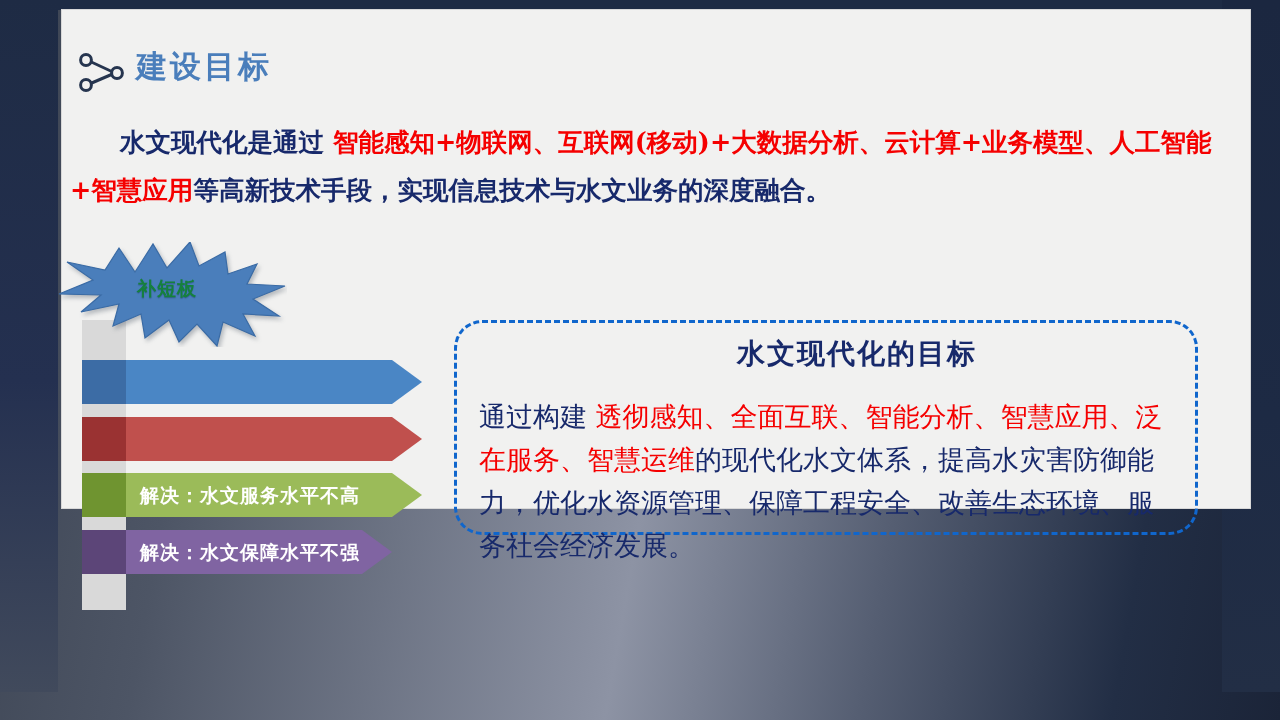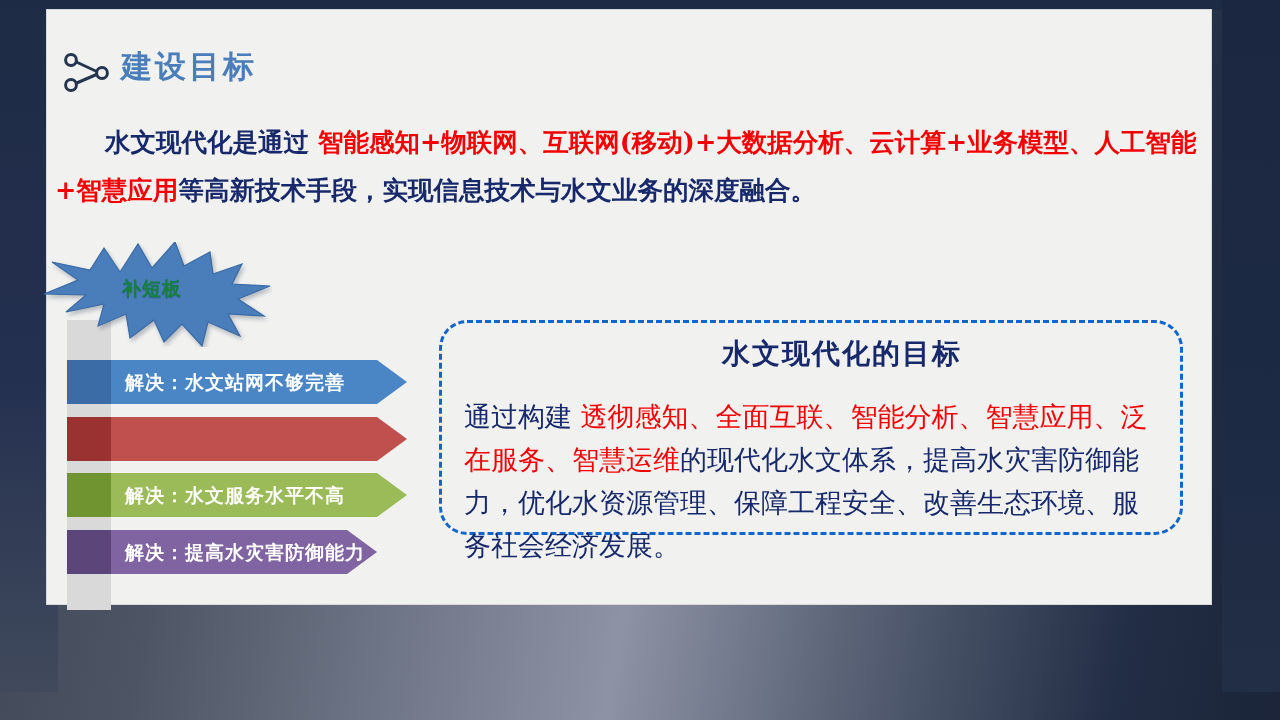--- a/index.html
+++ b/index.html
@@ -12,23 +12,24 @@
     position:relative;width:1280px;height:720px;
     background:linear-gradient(100deg,#3b4352 0%,#4d5565 18%,#8d93a4 52%,#555e72 70%,#222e45 88%,#1b2438 100%);
   }
   
   .frame-top{position:absolute;left:0;top:0;width:1280px;height:10px;background:#1e2b44;}
   .frame-left{position:absolute;left:0;top:0;width:58px;height:692px;
       background:linear-gradient(180deg,#1e2b44 0%,#243050 55%,#414a5c 100%);}
   .frame-right{position:absolute;right:0;top:0;width:58px;height:692px;
       background:linear-gradient(180deg,#1b2740 0%,#1d2a44 60%,#222e45 100%);}
   .page{
-    position:absolute;left:47px;top:10px;width:1164px;height:594px;
+    position:absolute;left:62px;top:10px;width:1164px;height:498px;
     background:#f1f1f0;
     box-shadow:0 0 0 1px #d8d8d8;
+    padding-left:24px;
   }
 
   
   .header{position:absolute;left:0;top:0;width:1164px;height:96px;}
   .share-icon{position:absolute;left:12px;top:38px;width:56px;height:48px;}
   .slide-title{
     position:absolute;left:74px;top:36px;
     font-size:31px;font-weight:bold;color:#4a7ebb;letter-spacing:3px;
     font-family:"DejaVu Sans","Liberation Sans",sans-serif;
   }
@@ -116,35 +117,34 @@
       <svg width="230" height="105" viewBox="0 0 230 105">
         <polygon points="62,6 78,30 96,2 110,26 133,0 142,24 168,10 171,32 200,22 190,42 228,44 196,57 222,74 186,72 198,94 166,80 160,104 140,82 122,100 112,78 88,96 84,72 56,84 62,62 24,70 44,53 2,52 36,38 10,20 48,28" fill="#4a7ebb" stroke="#3a6ba5" stroke-width="1.2" style="filter:drop-shadow(2px 3px 2px rgba(70,80,95,.35));"></polygon>
       </svg>
       <div class="burst-label">补短板</div>
     </div>
 
     <div id="arrow-list">
         <div class="arrow-row" style="top: 350px; width: 340px;">
           <div class="arrow-cap" style="background: rgb(60, 108, 165);"></div>
           <div class="arrow-body" style="width: 296px; background: rgb(74, 134, 197); clip-path: polygon(0px 0px, 266px 0px, 296px 22px, 266px 44px, 0px 44px);"></div>
-          <div class="arrow-text">解决：水文站网不够完善</div>
         </div>
         <div class="arrow-row" style="top: 407px; width: 340px;">
           <div class="arrow-cap" style="background: rgb(154, 50, 50);"></div>
           <div class="arrow-body" style="width: 296px; background: rgb(192, 80, 77); clip-path: polygon(0px 0px, 266px 0px, 296px 22px, 266px 44px, 0px 44px);"></div>
         </div>
         <div class="arrow-row" style="top: 463px; width: 340px;">
           <div class="arrow-cap" style="background: rgb(111, 148, 48);"></div>
           <div class="arrow-body" style="width: 296px; background: rgb(155, 187, 89); clip-path: polygon(0px 0px, 266px 0px, 296px 22px, 266px 44px, 0px 44px);"></div>
           <div class="arrow-text">解决：水文服务水平不高</div>
         </div>
         <div class="arrow-row" style="top: 520px; width: 310px;">
           <div class="arrow-cap" style="background: rgb(92, 69, 120);"></div>
           <div class="arrow-body" style="width: 266px; background: rgb(128, 100, 162); clip-path: polygon(0px 0px, 236px 0px, 266px 22px, 236px 44px, 0px 44px);"></div>
-          <div class="arrow-text">解决：提高水灾害防御能力</div>
+          <div class="arrow-text">解决：水文保障水平不强</div>
         </div>
       </div>
 
     <div class="goal-box">
       <div class="goal-title">水文现代化的目标</div>
       <div class="goal-body">
         <span>通过构建 </span><span class="hl">透彻感知、全面互联、智能分析、智慧应用、泛在服务、智慧运维</span><span>的现代化水文体系，提高水灾害防御能力，优化水资源管理、保障工程安全、改善生态环境、服务社会经济发展。</span>
       </div>
     </div>
 

